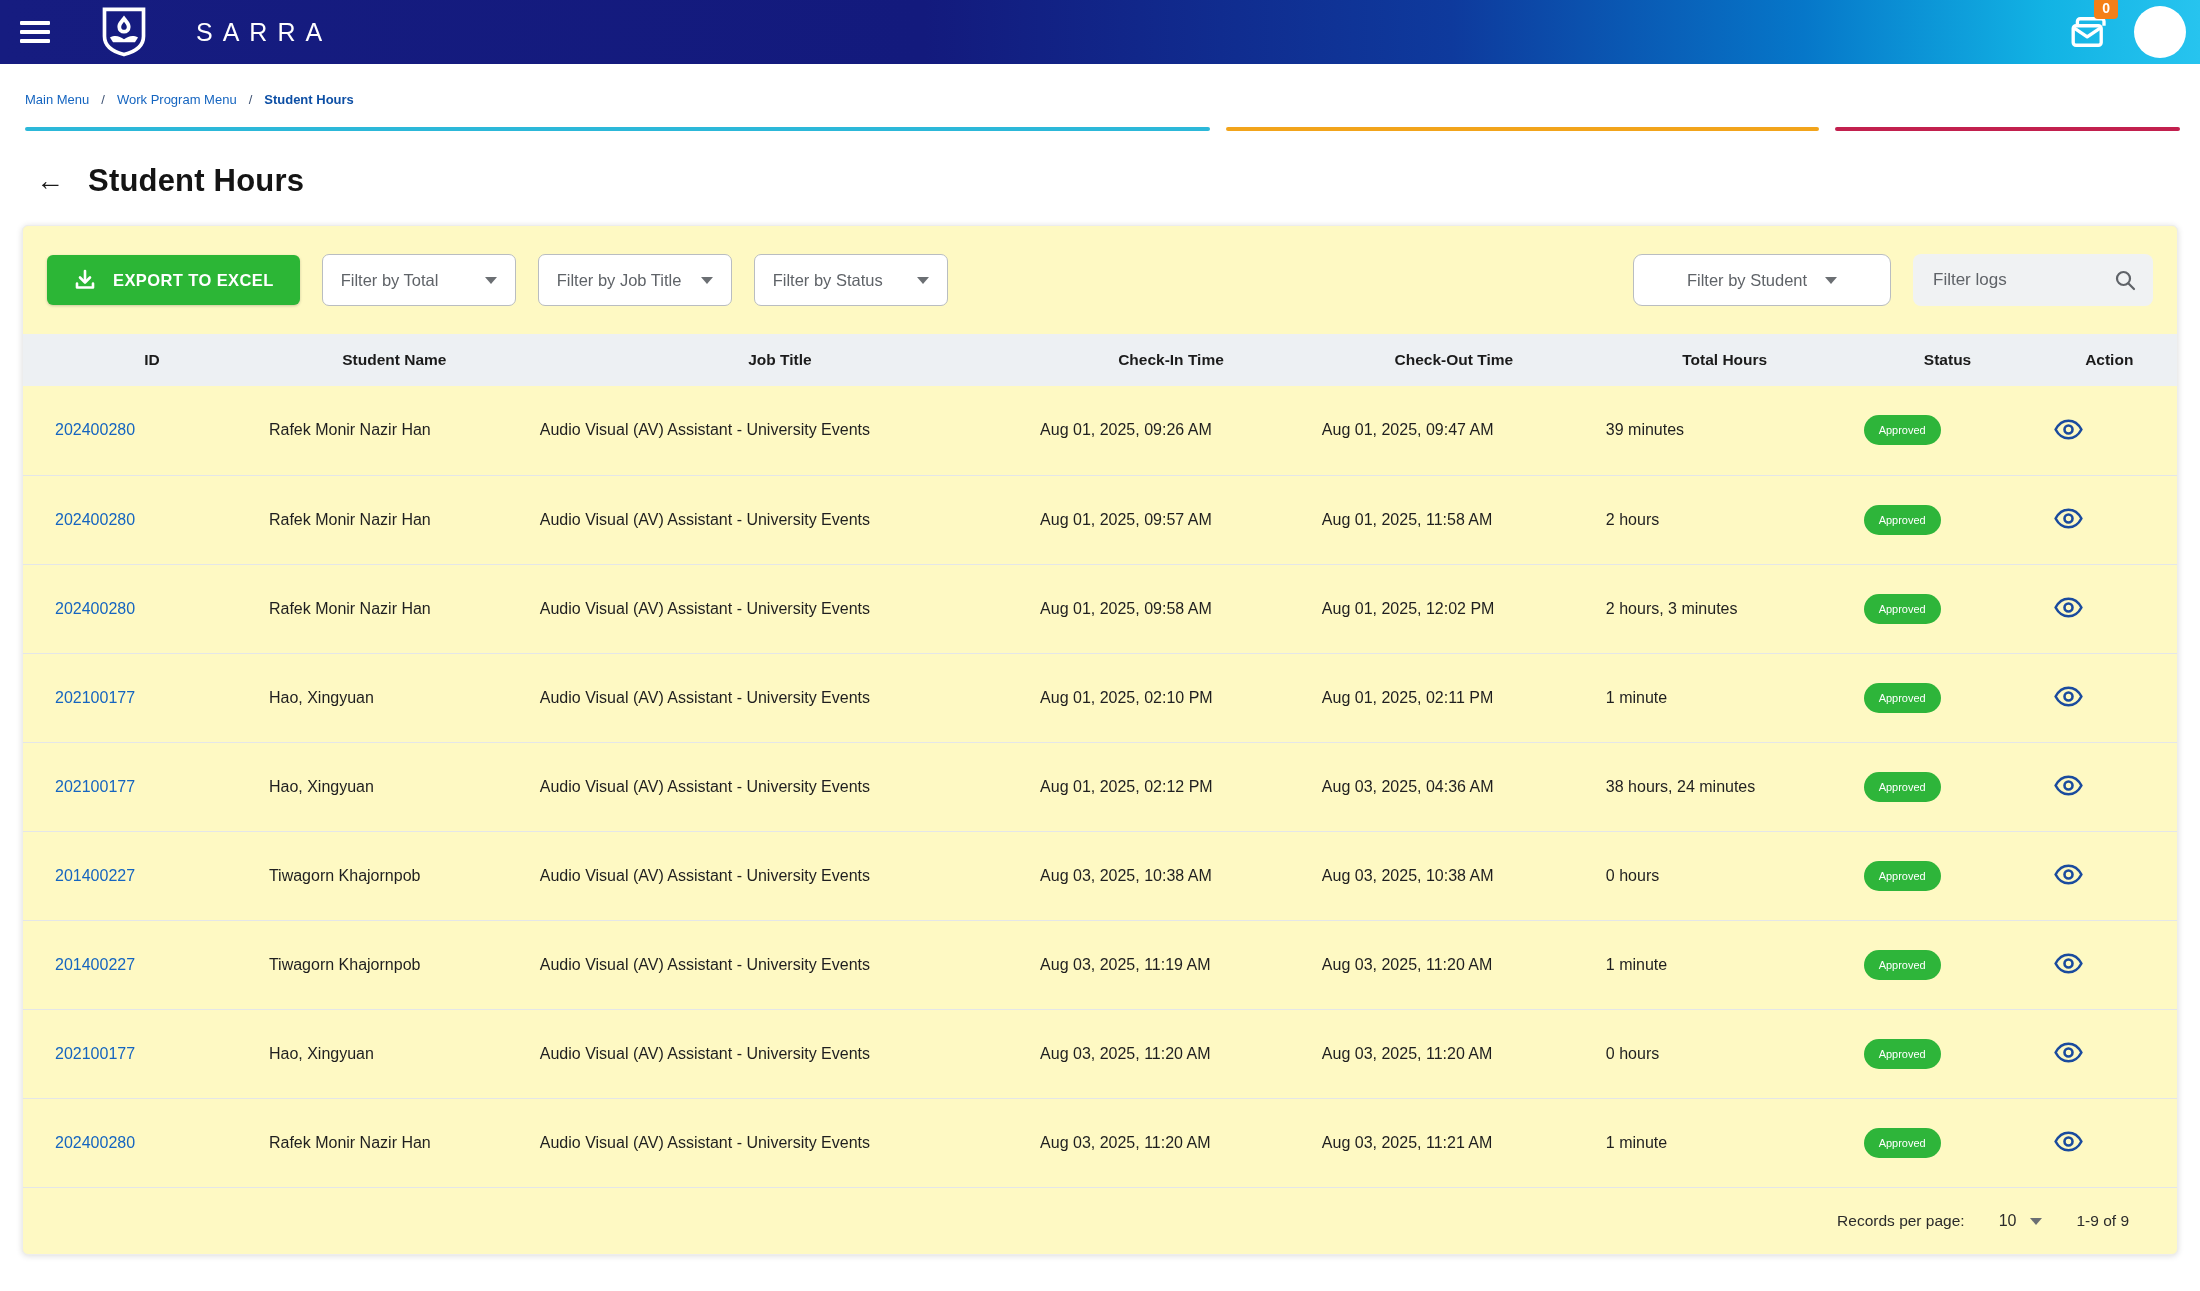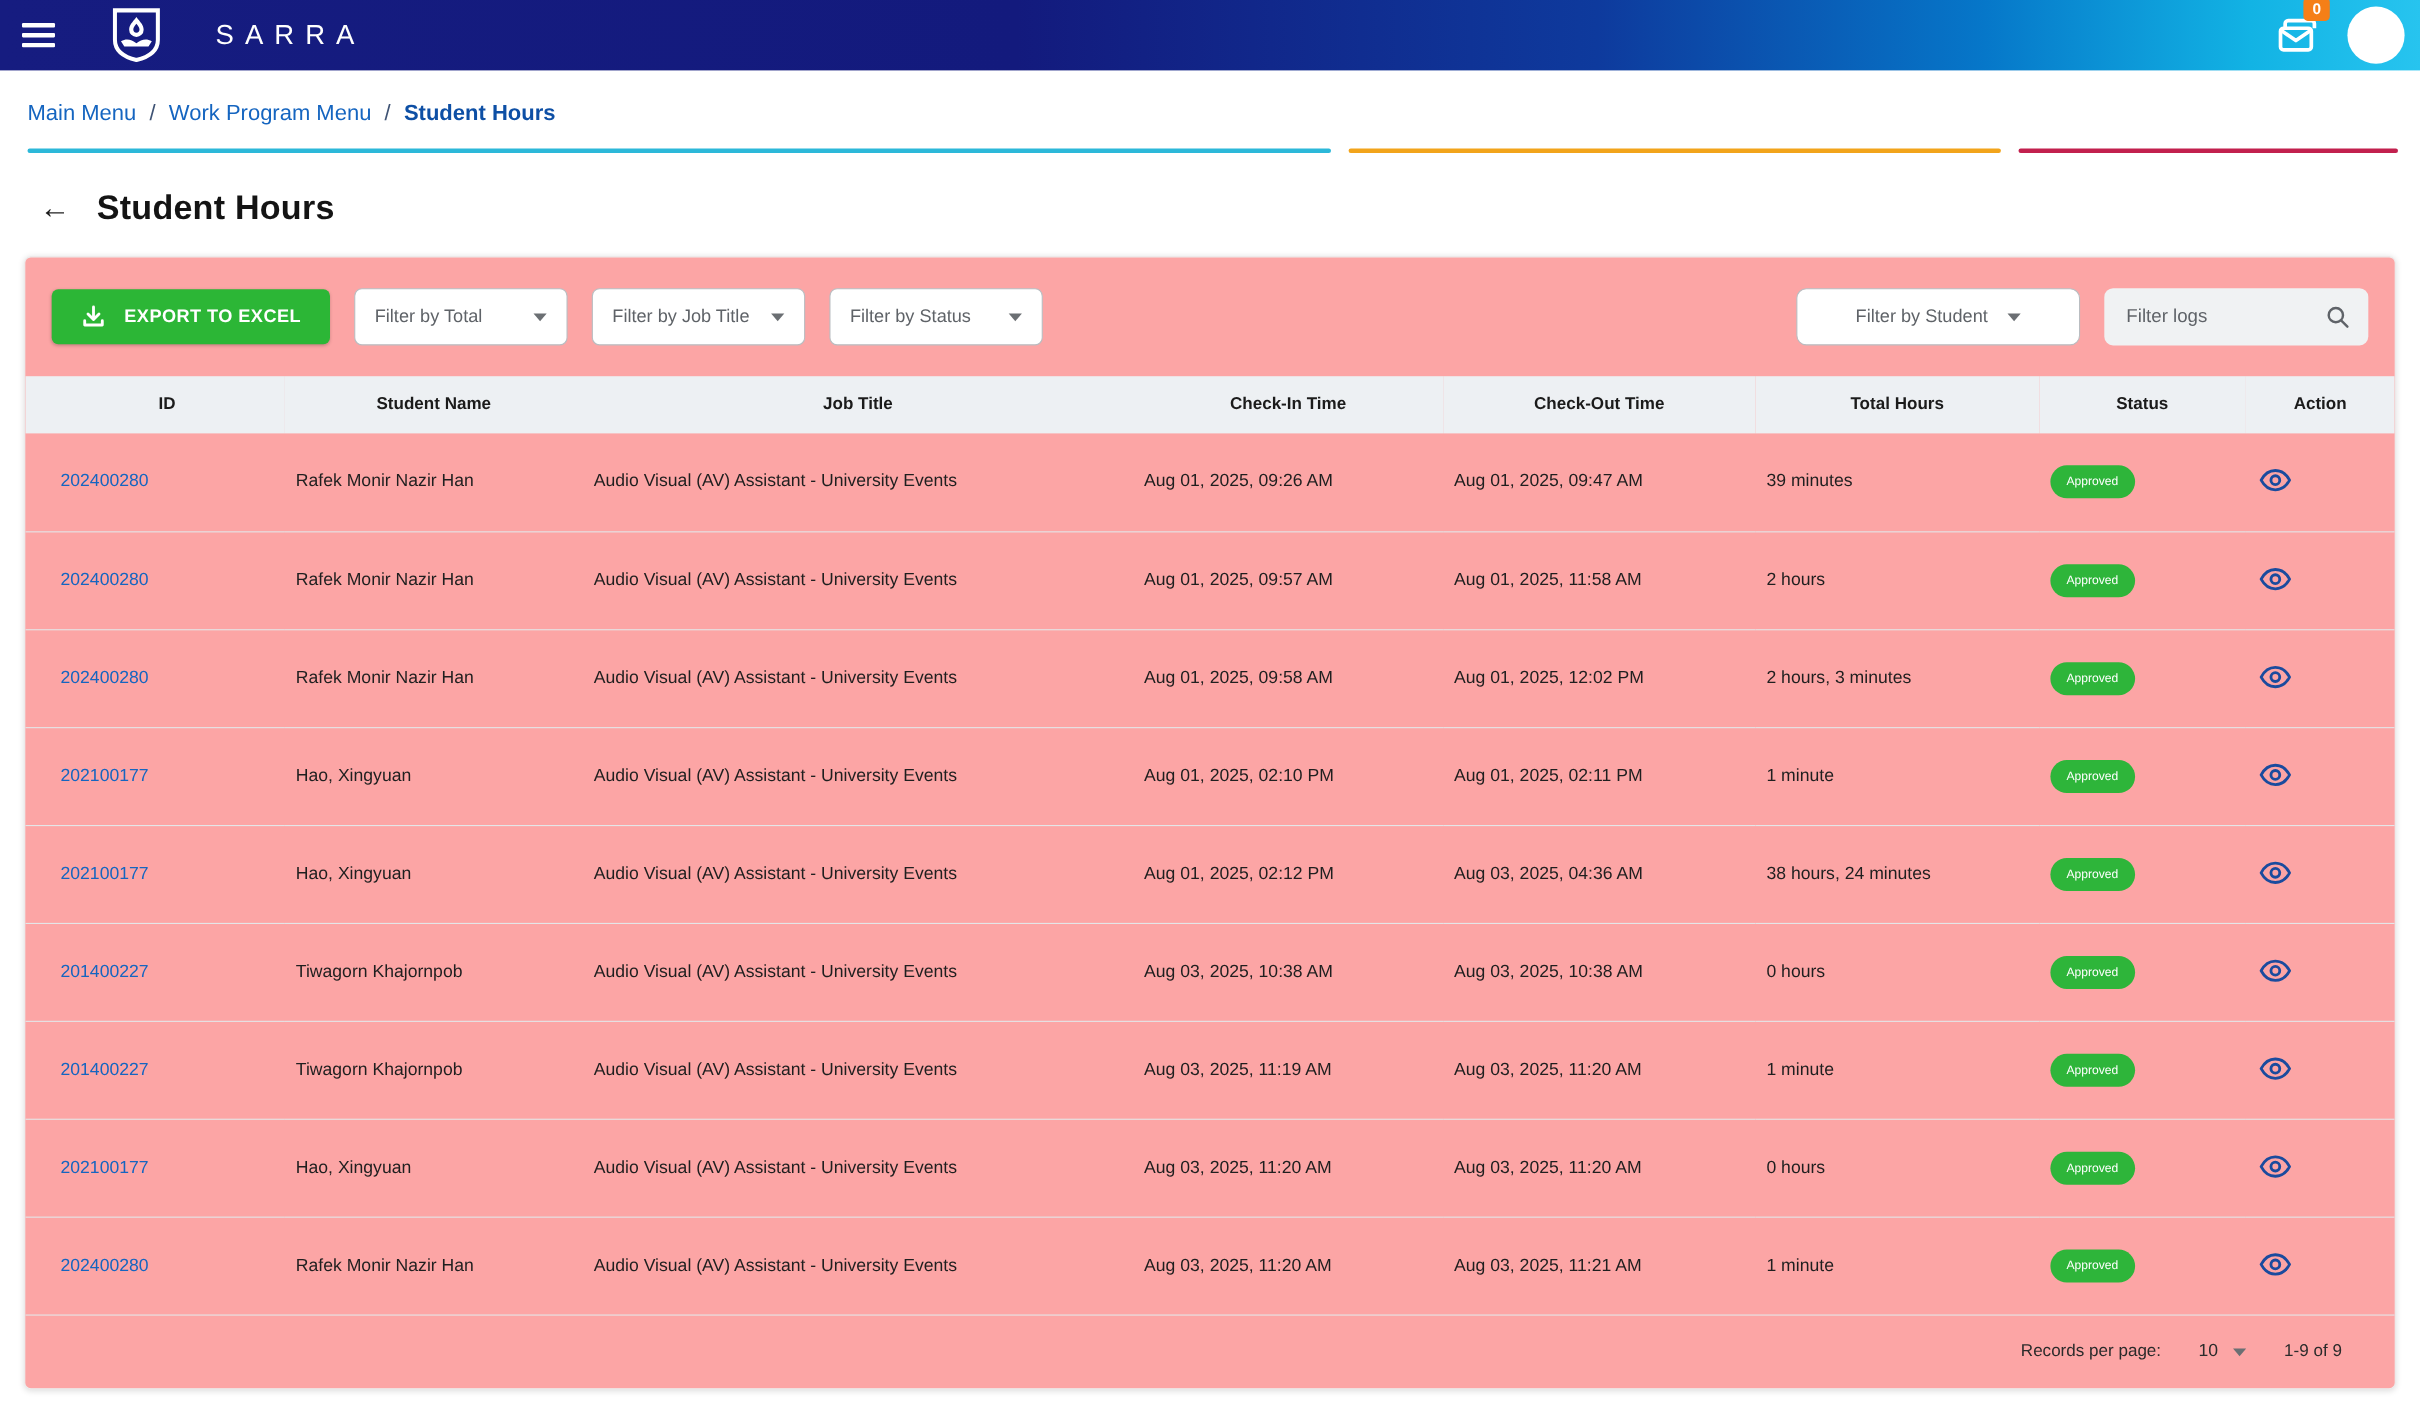--- a/index.html
+++ b/index.html
@@ -19,40 +19,40 @@
   .brand { color:#fff; font-size:25px; font-weight:500; letter-spacing:10px; }
   .nav-right { display:flex; align-items:center; gap:22px; }
   .mail-wrap { position:relative; width:44px; height:44px; display:flex; align-items:center; justify-content:center; cursor:pointer; }
   .mail-badge {
     position:absolute; top:-12px; right:-6px; background:#f57f17; color:#fff;
     font-size:14px; font-weight:700; padding:2px 8px; border-radius:4px; line-height:17px;
   }
   .avatar { width:52px; height:52px; border-radius:50%; background:#fff; cursor:pointer; }
 
   
-  .breadcrumb { margin:28px 0 0 25px; font-size:20px; display:flex; align-items:center; gap:12px; }
+  .breadcrumb { margin:28px 0 0 25px; font-size:13px; display:flex; align-items:center; gap:12px; }
   .breadcrumb a { color:#1565c0; text-decoration:none; cursor:pointer; }
   .breadcrumb .sep { color:#3f5374; }
   .breadcrumb .crumb-active { color:#0d4fa5; font-weight:700; }
 
   
   .tricolor { margin:20px 20px 0 25px; height:4px; display:flex; gap:16px; }
   .tricolor .seg { height:4px; border-radius:2px; }
   .seg-cyan   { width:55%; background:#2cb8d9; }
   .seg-orange { width:27.5%; background:#f2a41b; }
   .seg-red    { flex:1; background:#c2204e; }
 
   
   .title-row { margin:32px 0 0 36px; display:flex; align-items:center; gap:24px; }
   .back-arrow { font-size:28px; color:#1b1b1b; cursor:pointer; line-height:1; }
   .page-title { font-size:31px; font-weight:700; color:#141414; letter-spacing:0.2px; }
 
   
   .card {
-    margin:26px 22px 0 22px; height:1030px; background:#fca5a5;
+    margin:26px 22px 0 22px; height:1030px; background:#fef9c3;
     border:1px solid #ededed; border-radius:6px;
     box-shadow:0 1px 6px rgba(0,0,0,0.14);
     display:flex; flex-direction:column; overflow:hidden;
   }
 
   
   .toolbar { display:flex; align-items:center; padding:28px 24px; gap:22px; }
   .export-btn {
     display:flex; align-items:center; gap:16px; background:#2cb636; color:#fff;
     border:none; border-radius:6px; height:50px; padding:0 26px;

